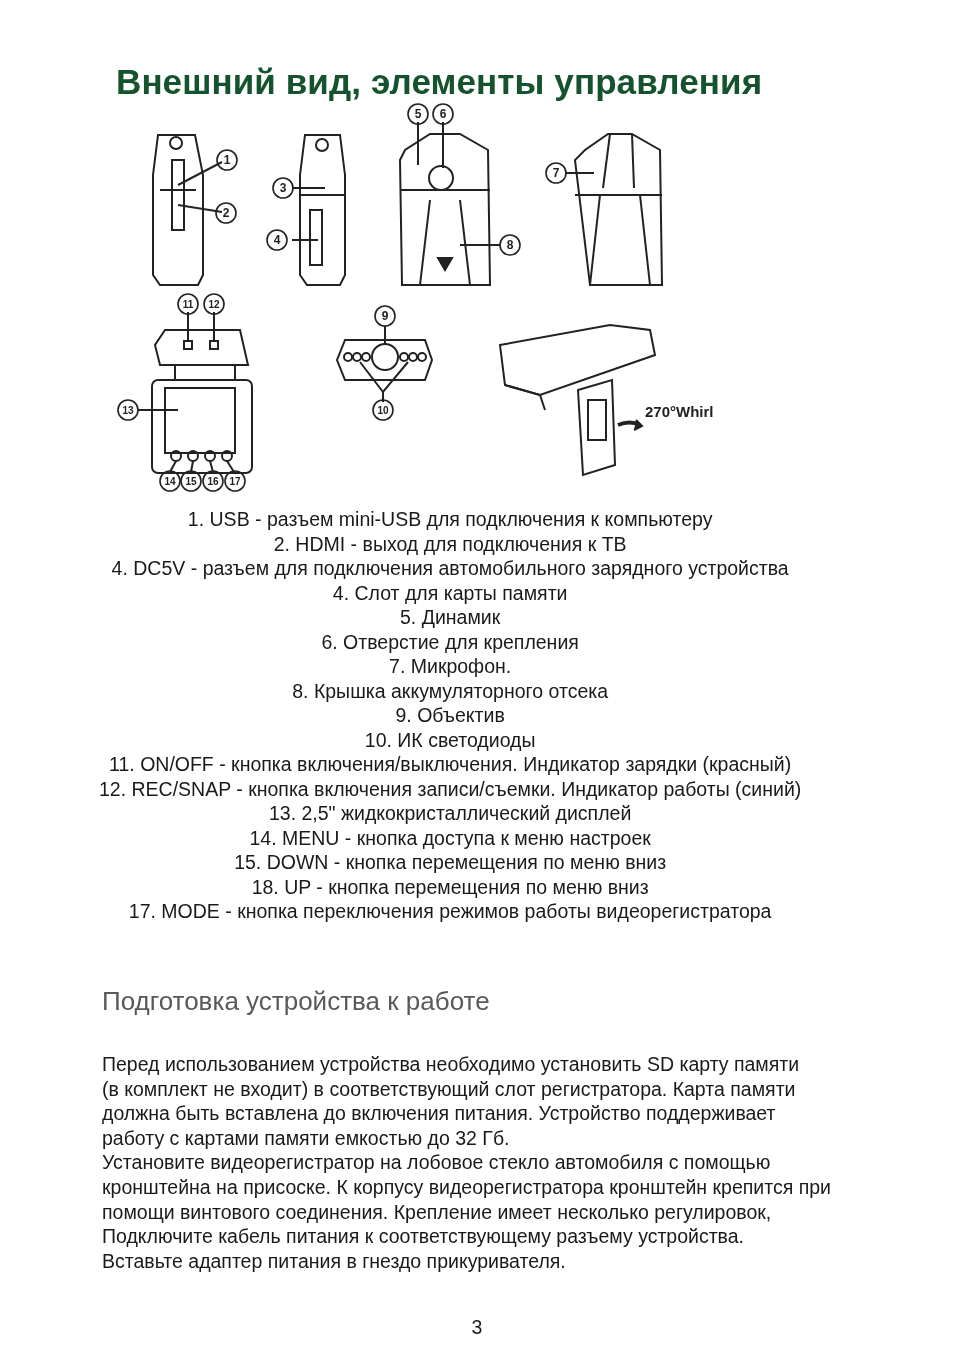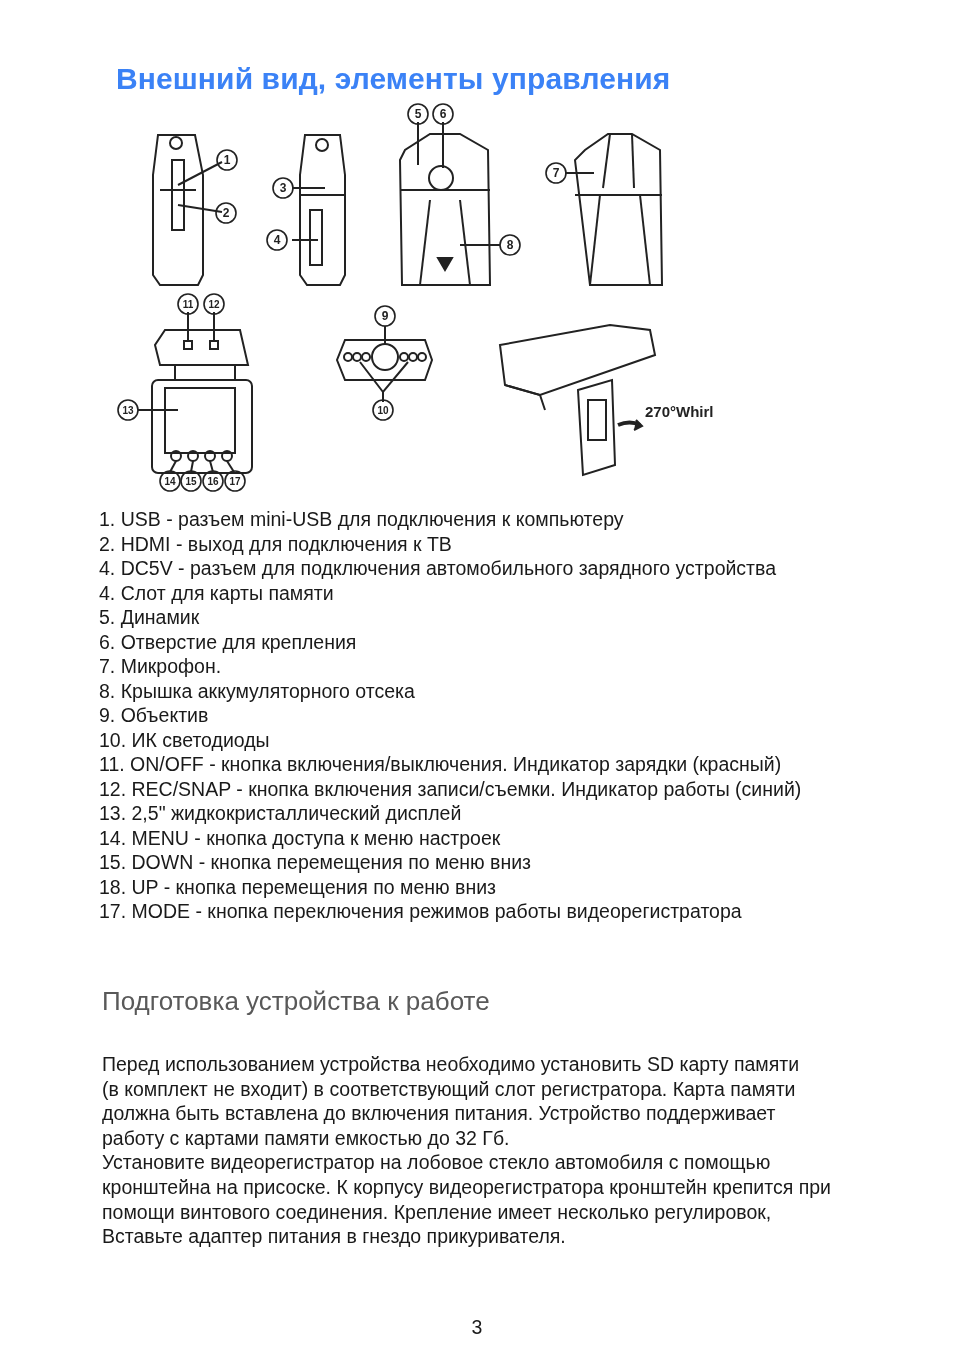--- a/index.html
+++ b/index.html
@@ -1,26 +1,26 @@
 <!DOCTYPE html>
 <html><head>
   <meta charset="utf-8">
   <style>
     html, body { margin: 0; padding: 0; background: #ffffff; }
     body { width: 954px; height: 1356px; position: relative; overflow: hidden;
            font-family: "Liberation Sans", sans-serif; color: #1a1a1a; }
-    .h1 { position: absolute; left: 116px; top: 62px; font-size: 30px; font-weight: bold;
-          color: #3b82f6; letter-spacing: 0.1px; white-space: nowrap; }
+    .h1 { position: absolute; left: 116px; top: 62px; font-size: 35px; font-weight: bold;
+          color: #14532d; letter-spacing: 0.1px; white-space: nowrap; }
     .h2 { position: absolute; left: 102px; top: 986px; font-size: 26px; font-weight: normal;
           color: #595959; white-space: nowrap; }
     .figure { position: absolute; left: 100px; top: 100px; width: 640px; height: 400px; }
     .figure svg { width: 640px; height: 400px; }
     .list { position: absolute; left: 99px; top: 507px; margin: 0; padding: 0; list-style: none;
             font-size: 19.5px; line-height: 24.5px; }
-    .list li { white-space: nowrap; }
+    .list li { white-space: nowrap; text-align: center; }
     .para { position: absolute; left: 102px; top: 1052px; font-size: 19.5px; line-height: 24.6px; }
     .para div { white-space: nowrap; }
     .pagenum { position: absolute; left: 0; width: 954px; top: 1316px; text-align: center;
                font-size: 19.5px; }
     svg text { font-family: "Liberation Sans", sans-serif; }
   </style>
 </head>
 <body>
 
 <div class="h1">Внешний вид, элементы управления</div>
@@ -176,16 +176,17 @@
 <div class="h2">Подготовка устройства к работе</div>
 
 <div class="para">
   <div>Перед использованием устройства необходимо установить SD карту памяти</div>
   <div>(в комплект не входит) в соответствующий слот регистратора. Карта памяти</div>
   <div>должна быть вставлена до включения питания. Устройство поддерживает</div>
   <div>работу с картами памяти емкостью до 32 Гб.</div>
   <div>Установите видеорегистратор на лобовое стекло автомобиля с помощью</div>
   <div>кронштейна на присоске. К корпусу видеорегистратора кронштейн крепится при</div>
   <div>помощи винтового соединения. Крепление имеет несколько регулировок,</div>
+  <div>Подключите кабель питания к соответствующему разъему устройства.</div>
   <div>Вставьте адаптер питания в гнездо прикуривателя.</div>
 </div>
 
 <div class="pagenum">3</div>
 
 </body></html>

